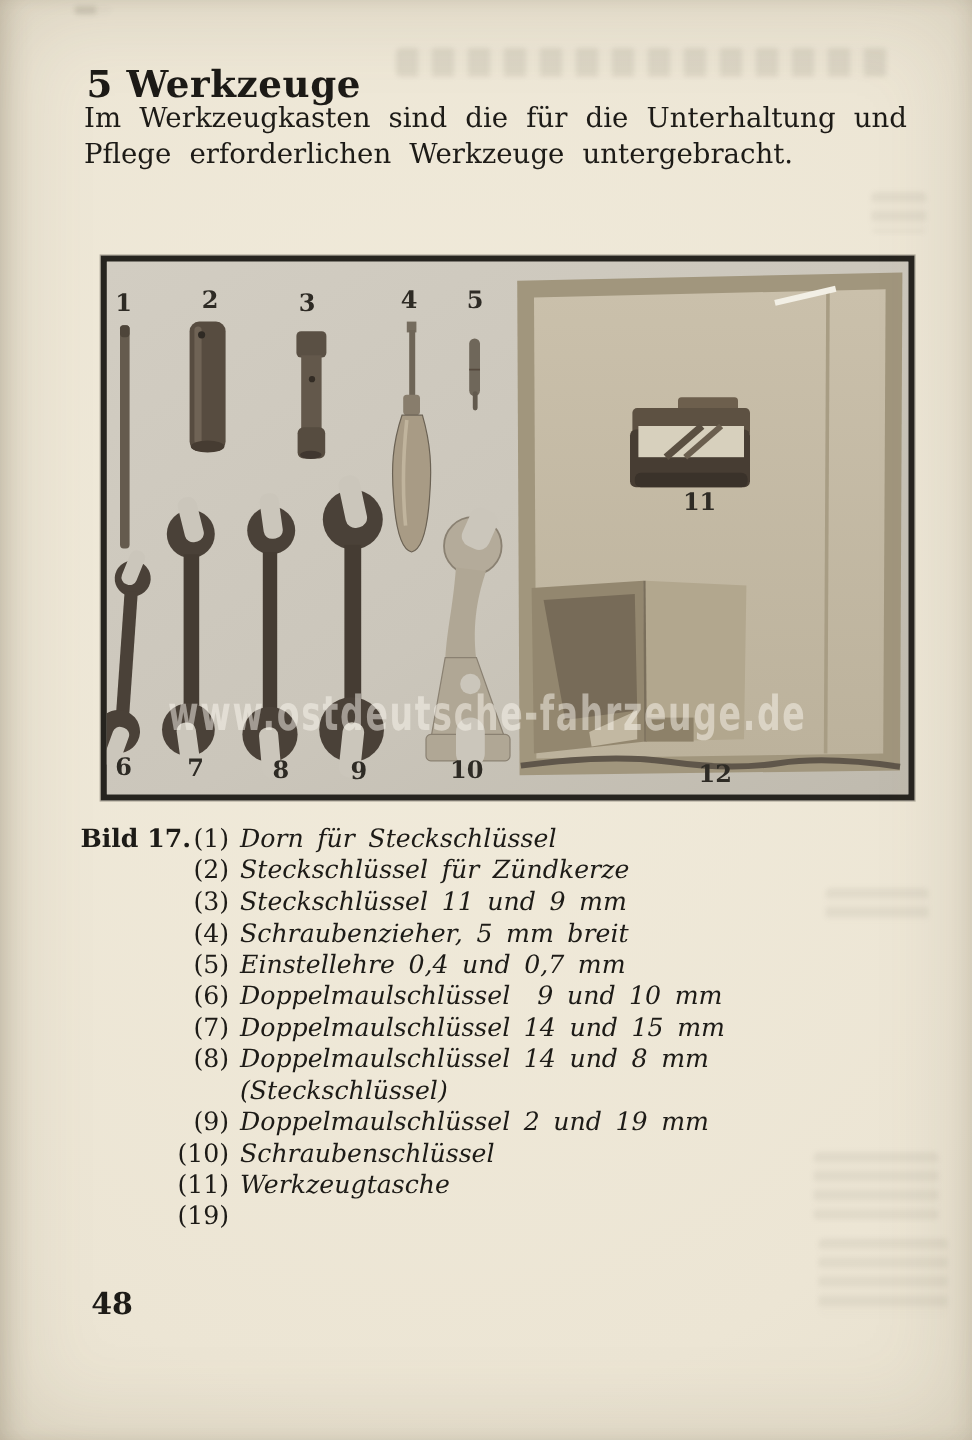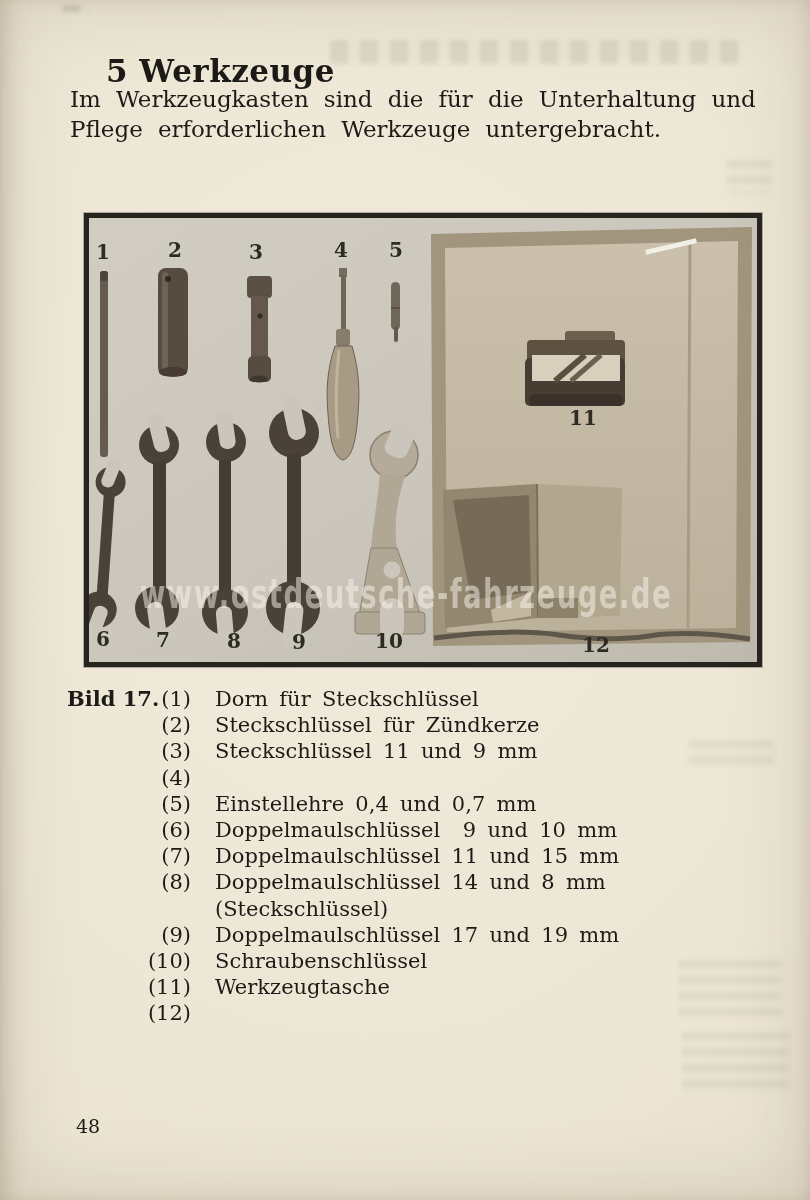--- a/index.html
+++ b/index.html
@@ -4,40 +4,40 @@
 <style>
   html,body{margin:0;padding:0;}
   body{width:810px;height:1200px;overflow:hidden;
        font-family:"DejaVu Serif", serif; color:#1d1b17;}
   .page{position:relative;width:810px;height:1200px;
         background:radial-gradient(130% 105% at 45% 40%, #f1ebdb 0%, #ece5d4 55%, #e4ddca 83%, #dbd3bd 100%);}
   .page::after{content:"";position:absolute;inset:0;pointer-events:none;
         box-shadow:inset 0 0 70px 12px rgba(110,95,65,.15), inset 14px 0 24px -12px rgba(90,75,50,.28),
                    inset -10px 0 20px -12px rgba(90,75,50,.20);}
   
-  .title{position:absolute;left:72px;top:32px;font-size:31px;font-weight:bold;letter-spacing:.5px;margin-left:34px;}
+  .title{position:absolute;left:72px;top:32px;font-size:31px;font-weight:bold;letter-spacing:.5px;}
   .intro{position:absolute;left:70px;top:84px;font-size:23px;line-height:30px;word-spacing:.34em;}
   
   .artifact{position:absolute;filter:blur(2px);opacity:.55;pointer-events:none;border-radius:4px;}
   .a-strip{background:repeating-linear-gradient(90deg, rgba(128,124,108,.30) 0 18px, rgba(128,124,108,.04) 18px 30px);}
   .a-blob{background:repeating-linear-gradient(180deg, rgba(128,124,108,.20) 0 8px, rgba(128,124,108,.03) 8px 16px);}
   
   .photo{position:absolute;left:84px;top:213px;width:668px;height:444px;
          border:5px solid #26241f;background:#cbc6bb;
          box-shadow:0 0 0 1px rgba(60,55,45,.35);}
   .photo svg{display:block;}
   .fnum{font:600 20px "DejaVu Serif", serif; fill:#2e2b25;}
   .wm{font:bold 40px "DejaVu Sans", sans-serif; fill:rgba(249,246,238,.5); letter-spacing:2px;}
   
   .legend{position:absolute;left:67px;top:686px;font-size:21px;line-height:26.2px;}
   .lrow{display:flex;}
   .lbl{width:80px;font-weight:bold;white-space:pre;}
   .num{width:44px;text-align:right;}
-  .txt{margin-left:24px;white-space:pre;word-spacing:.22em;}
-  .pageno{position:absolute;left:76px;top:1115px;font-size:19px;font-weight:normal;}
+  .txt{margin-left:9px;white-space:pre;word-spacing:.22em;font-style:italic;}
+  .pageno{position:absolute;left:76px;top:1072px;font-size:25px;font-weight:bold;}
 </style>
 </head>
 <body>
 
 <div class="page">
 
   <div class="artifact a-strip" style="left:330px;top:40px;width:410px;height:24px;"></div>
   <div class="artifact a-strip" style="left:62px;top:5px;width:30px;height:7px;opacity:.8;"></div>
   <div class="artifact a-blob" style="left:726px;top:160px;width:46px;height:34px;"></div>
   <div class="artifact a-blob" style="left:688px;top:740px;width:86px;height:28px;"></div>
@@ -198,61 +198,62 @@
       <span class="txt">Steckschlüssel für Zündkerze</span>
     </div>
     <div class="lrow">
       <span class="lbl"></span>
       <span class="num">(3)</span>
       <span class="txt">Steckschlüssel 11 und 9 mm</span>
     </div>
     <div class="lrow">
       <span class="lbl"></span>
       <span class="num">(4)</span>
+      <span class="txt">Schraubenzieher, 5 mm breit</span>
     </div>
     <div class="lrow">
       <span class="lbl"></span>
       <span class="num">(5)</span>
       <span class="txt">Einstellehre 0,4 und 0,7 mm</span>
     </div>
     <div class="lrow">
       <span class="lbl"></span>
       <span class="num">(6)</span>
       <span class="txt">Doppelmaulschlüssel  9 und 10 mm</span>
     </div>
     <div class="lrow">
       <span class="lbl"></span>
       <span class="num">(7)</span>
-      <span class="txt">Doppelmaulschlüssel 11 und 15 mm</span>
+      <span class="txt">Doppelmaulschlüssel 14 und 15 mm</span>
     </div>
     <div class="lrow">
       <span class="lbl"></span>
       <span class="num">(8)</span>
       <span class="txt">Doppelmaulschlüssel 14 und 8 mm</span>
     </div>
     <div class="lrow">
       <span class="lbl"></span>
       <span class="num"></span>
       <span class="txt">(Steckschlüssel)</span>
     </div>
     <div class="lrow">
       <span class="lbl"></span>
       <span class="num">(9)</span>
-      <span class="txt">Doppelmaulschlüssel 17 und 19 mm</span>
+      <span class="txt">Doppelmaulschlüssel 2 und 19 mm</span>
     </div>
     <div class="lrow">
       <span class="lbl"></span>
       <span class="num">(10)</span>
       <span class="txt">Schraubenschlüssel</span>
     </div>
     <div class="lrow">
       <span class="lbl"></span>
       <span class="num">(11)</span>
       <span class="txt">Werkzeugtasche</span>
     </div>
     <div class="lrow">
       <span class="lbl"></span>
-      <span class="num">(12)</span>
+      <span class="num">(19)</span>
     </div>
   </div>
 
   <div class="pageno">48</div>
 </div>
 
 </body></html>

